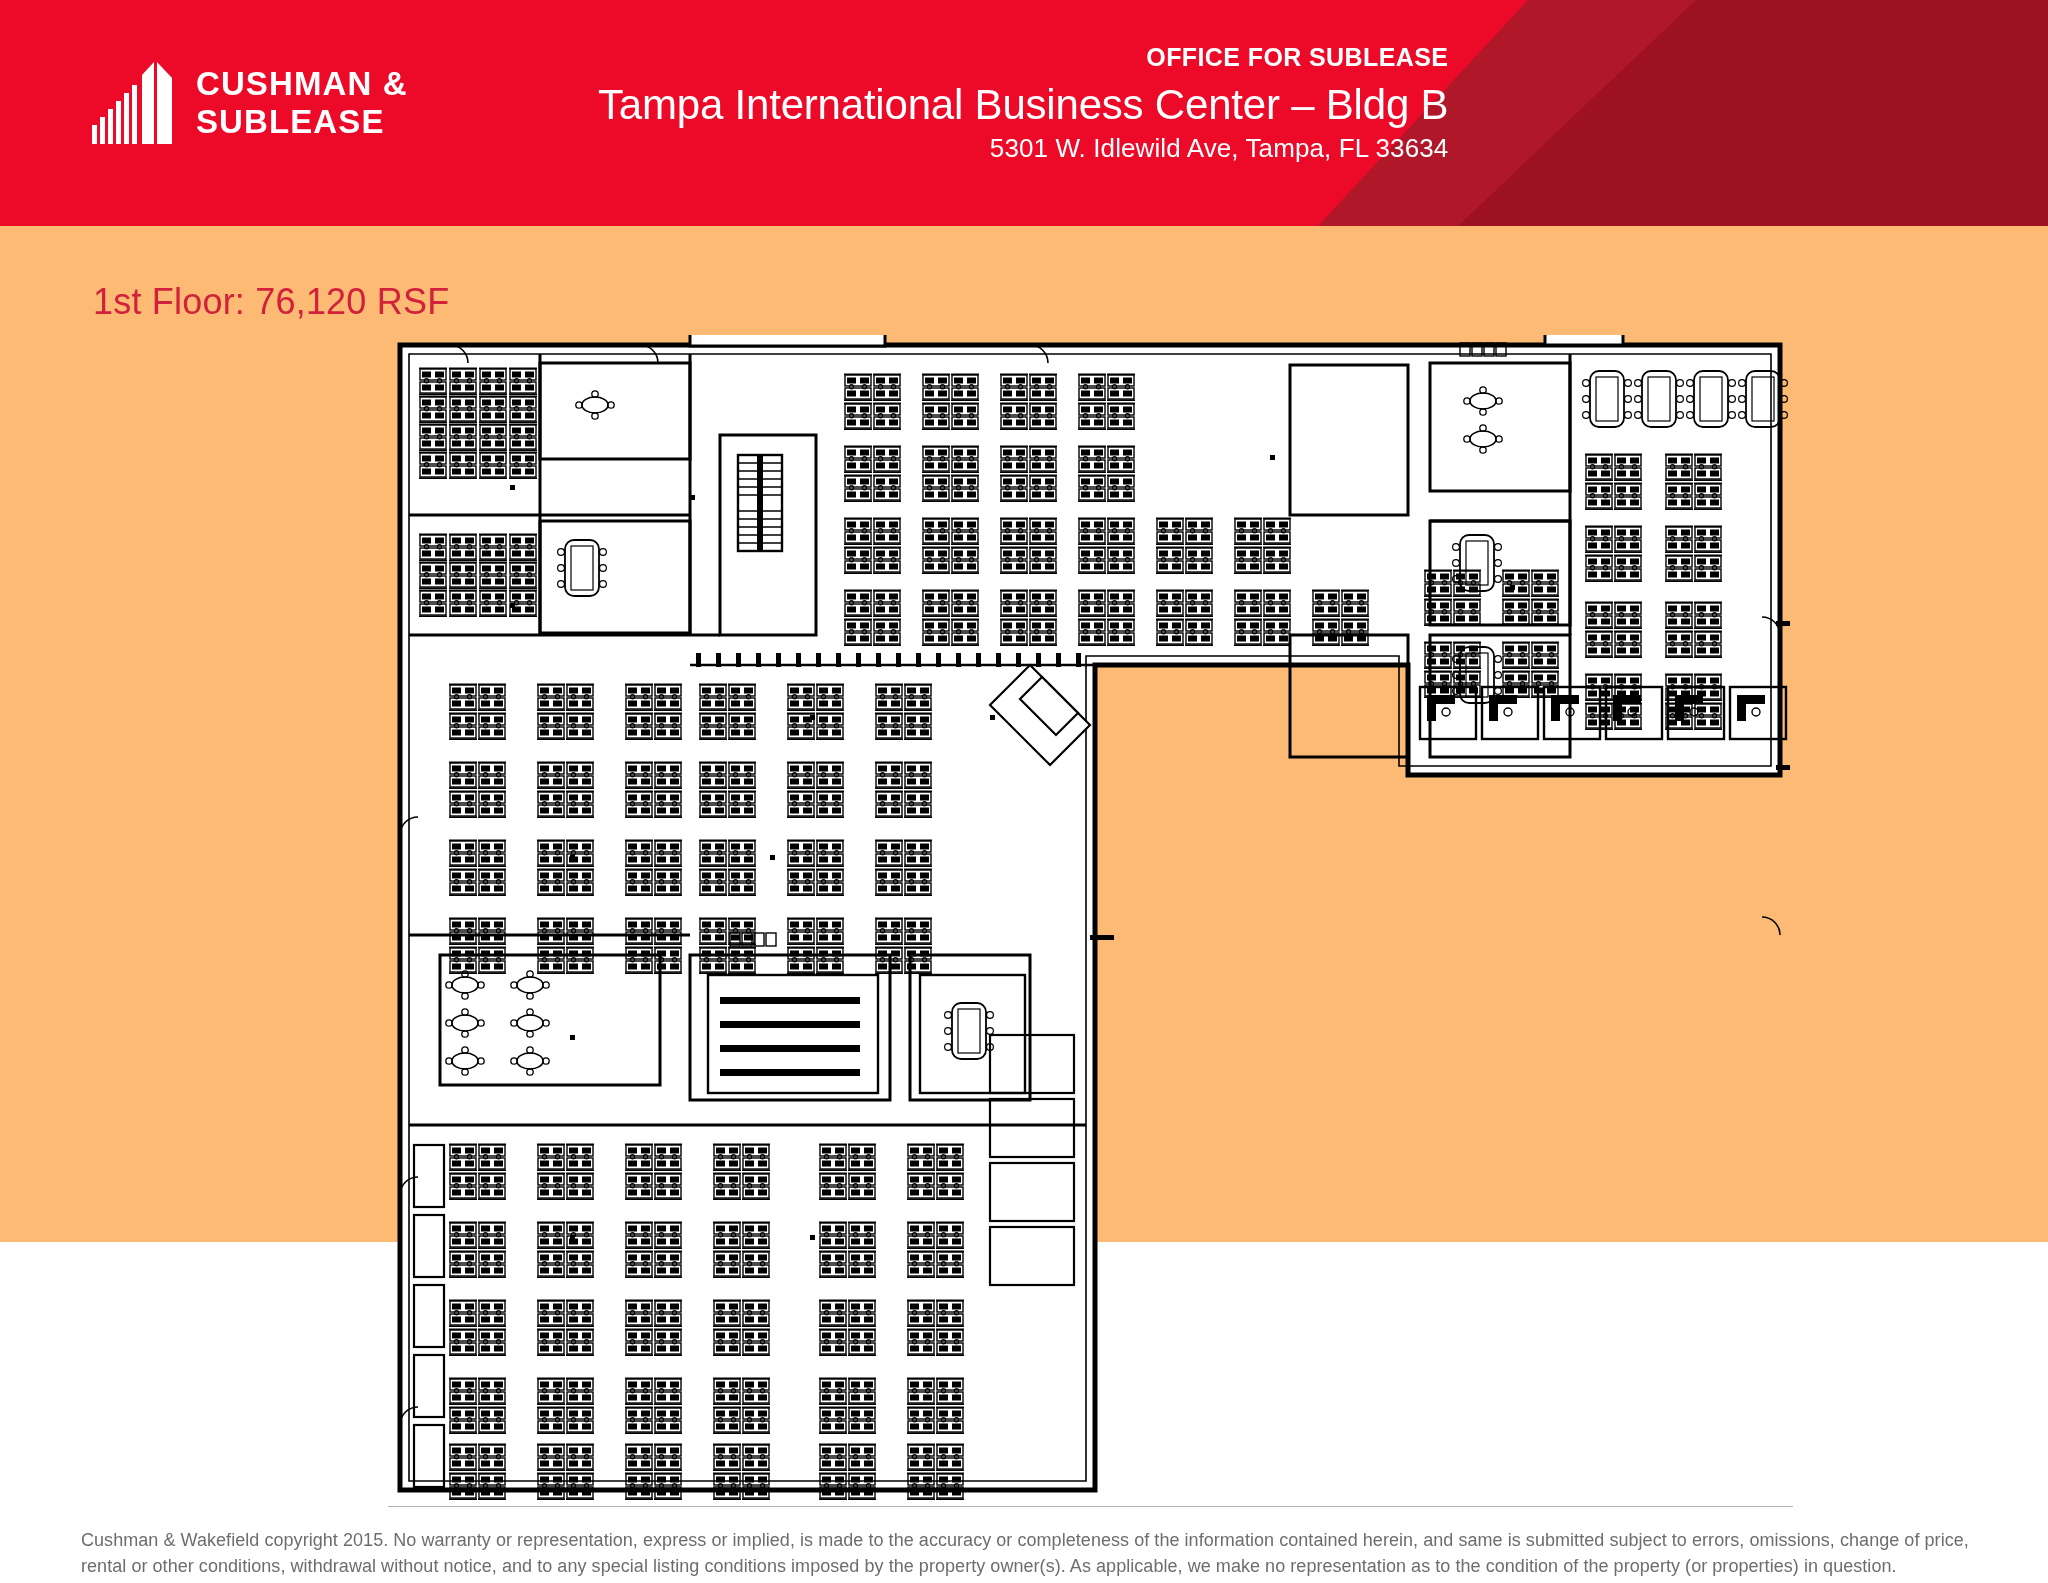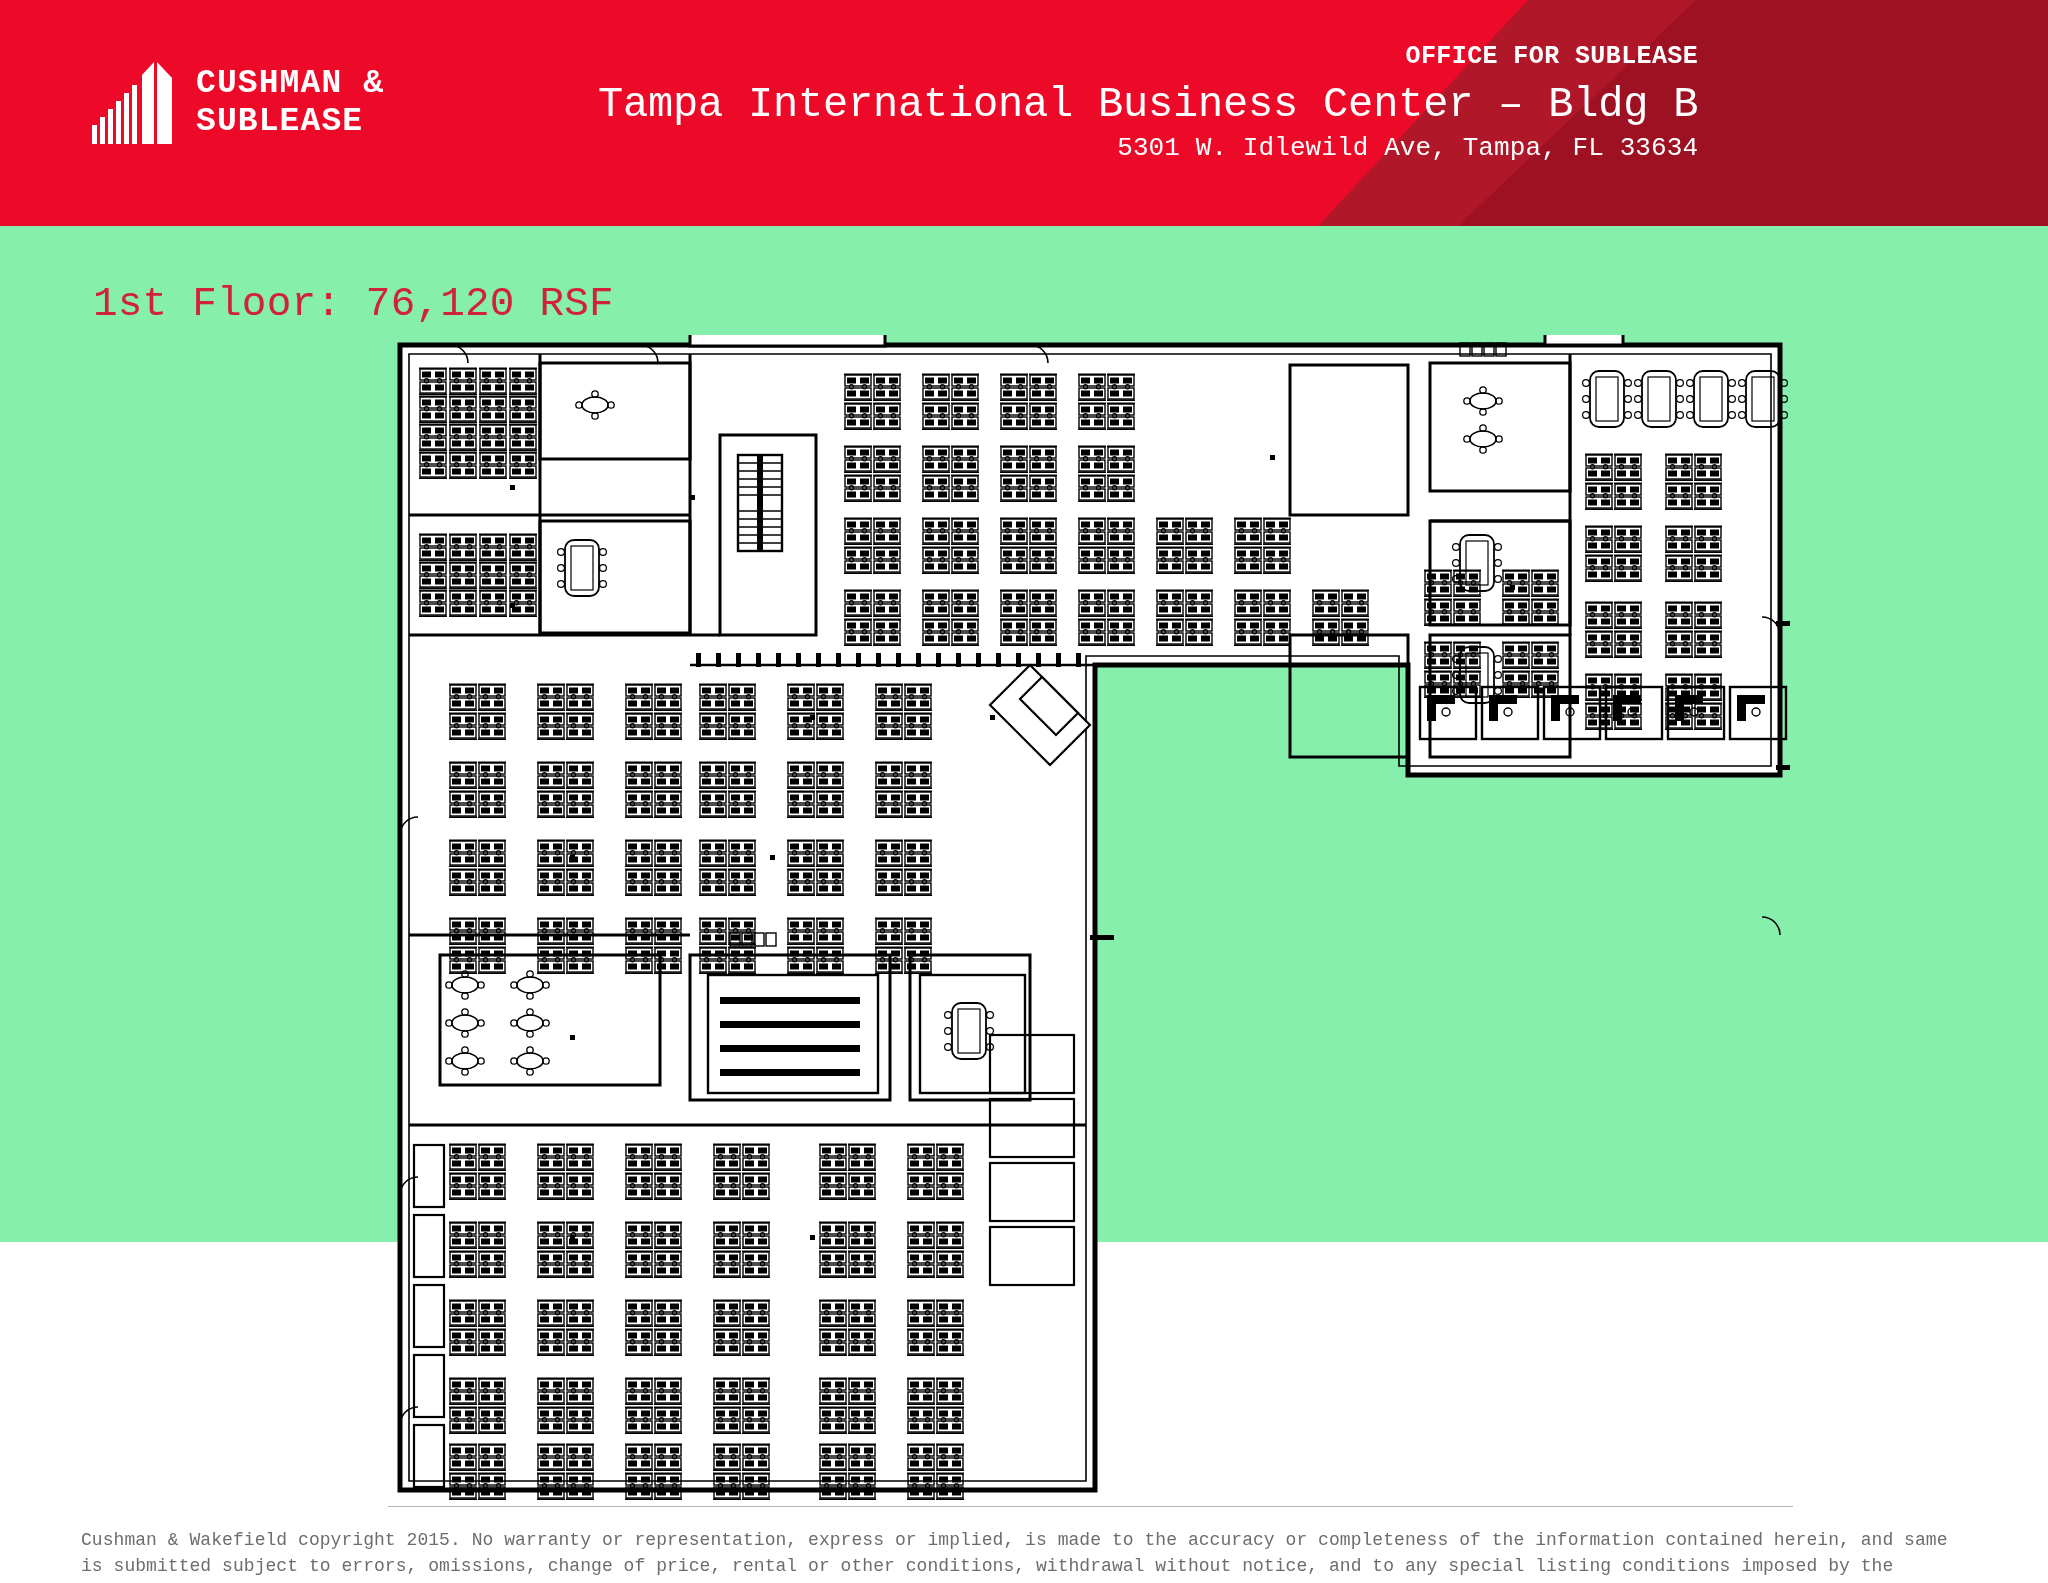--- a/index.html
+++ b/index.html
@@ -10,22 +10,21 @@
     height: 1583px;
     background: #ffffff;
     font-family: "Liberation Sans", sans-serif;
     overflow: hidden;
   }
 
   .page {
     position: relative;
     width: 2048px;
     height: 1242px;
-    background: #86efac;
-    font-family: Liberation Mono, monospace;
+    background: #fdba74;
   }
 
   
   .header {
     position: absolute;
     top: 0; left: 0;
     width: 2048px;
     height: 226px;
     background: #ED0A29;
     overflow: hidden;
@@ -93,21 +92,21 @@
     line-height: 1.3;
     margin-top: 2px;
     letter-spacing: 0.1px;
   }
 
   
   .floor-heading {
     position: absolute;
     left: 93px;
     top: 281px;
-    font-size: 41px;
+    font-size: 36px;
     color: #D1213B;
     letter-spacing: 0.2px;
     white-space: nowrap;
   }
 
   
   .plan-wrap {
     position: absolute;
     left: 390px;
     top: 335px;

